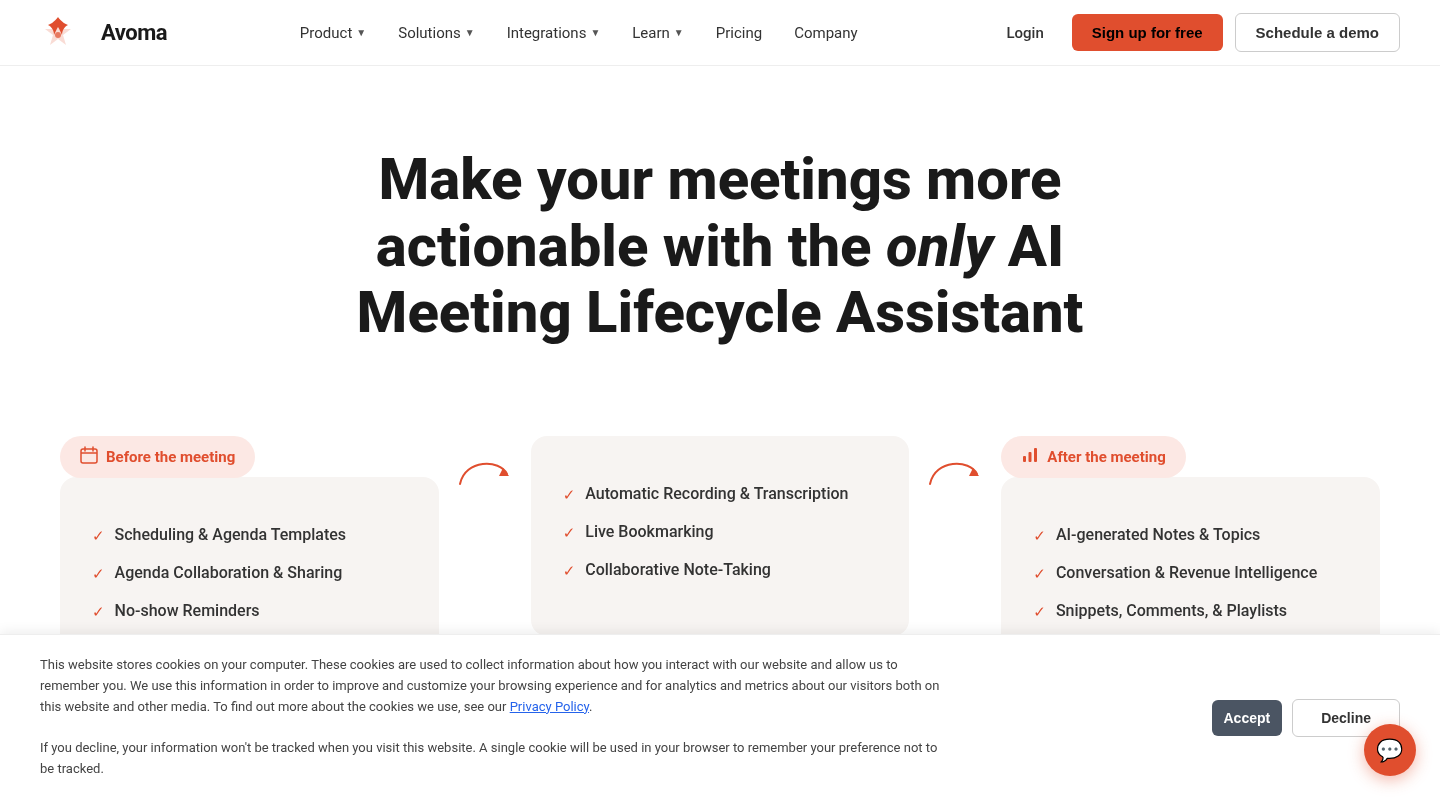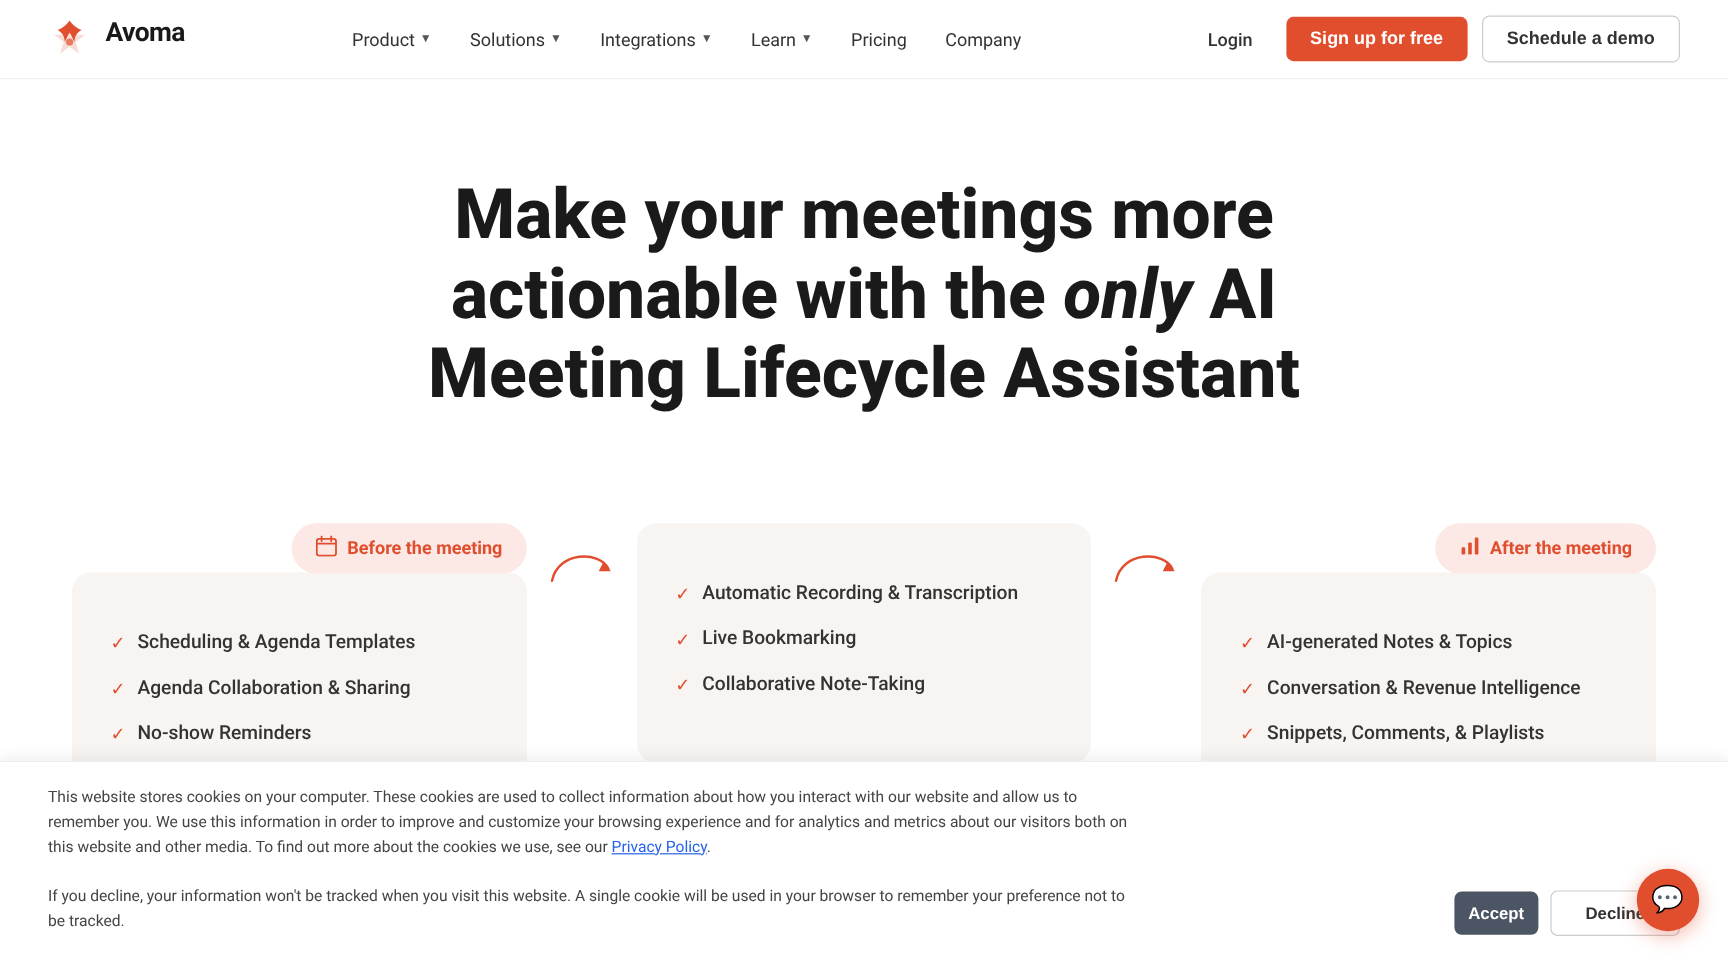--- a/index.html
+++ b/index.html
@@ -4,34 +4,34 @@
   <style>
     * { box-sizing: border-box; margin: 0; padding: 0; }
     body { font-family: -apple-system, BlinkMacSystemFont, 'Segoe UI', Roboto, sans-serif; background: #fff; color: #222; }
 
     
     nav {
       display: flex; align-items: center; justify-content: space-between;
       padding: 0 40px; height: 66px; border-bottom: 1px solid #eee;
       position: relative; z-index: 10; background: #fff;
     }
-    .nav-logo { display: flex; align-items: flex-start; gap: 12px; cursor: pointer; }
+    .nav-logo { display: flex; align-items: center; gap: 25px; cursor: pointer; }
     .nav-logo-icon { width: 36px; height: 36px; }
     .nav-logo-text { font-size: 22px; font-weight: 700; color: #1a1a1a; letter-spacing: -0.5px; }
     .nav-links { display: flex; align-items: center; gap: 4px; }
     .nav-item {
       display: flex; align-items: center; gap: 4px;
       padding: 8px 14px; font-size: 15px; color: #333; cursor: pointer;
       border-radius: 6px; font-weight: 400;
     }
     .nav-item .chevron { font-size: 10px; color: #555; }
     .nav-actions { display: flex; align-items: center; gap: 12px; }
     .btn-login { font-size: 15px; font-weight: 500; color: #333; cursor: pointer; padding: 8px 16px; }
     .btn-signup {
-      background: #e04e2e; color: #ffffff; border: none; border-radius: 6px;
+      background: #e04e2e; color: #000000; border: none; border-radius: 6px;
       padding: 10px 20px; font-size: 15px; font-weight: 600; cursor: pointer;
     }
     .btn-demo {
       background: #fff; color: #333; border: 1.5px solid #ccc; border-radius: 6px;
       padding: 10px 20px; font-size: 15px; font-weight: 600; cursor: pointer;
     }
 
     
     .hero {
       text-align: center; padding: 80px 40px 40px;
@@ -39,21 +39,21 @@
     .hero-title {
       font-size: 58px; font-weight: 800; line-height: 1.15; color: #1a1a1a;
       max-width: 900px; margin: 0 auto 50px; text-align: center;
     }
     .hero-title em { font-style: italic; font-weight: 800; }
 
     
     .cards-section { padding: 0 60px 60px; }
     .cards-row { display: flex; gap: 16px; justify-content: center; align-items: flex-start; }
 
-    .card-wrapper { flex: 1; max-width: 390px; position: relative; text-align: right; }
+    .card-wrapper { flex: 1; max-width: 390px; position: relative; }
 
     .card-tab {
       display: inline-flex; align-items: center; gap: 8px;
       background: #fce8e4; border-radius: 50px;
       padding: 10px 20px; font-size: 15px; font-weight: 700; color: #e04e2e;
       position: relative; z-index: 2; margin-bottom: -1px;
     }
     .card-tab-icon { font-size: 16px; }
 
     .card {
@@ -79,21 +79,21 @@
     }
     .btn-cta-secondary {
       background: #fff; color: #333; border: 1.5px solid #ccc; border-radius: 8px;
       padding: 16px 32px; font-size: 16px; font-weight: 700; cursor: pointer;
     }
 
     
     .cookie-banner {
       position: fixed; bottom: 0; left: 0; right: 0;
       background: #fff; border-top: 1px solid #eee;
-      padding: 20px 40px; display: flex; align-items: flex-end; justify-content: space-between;
+      padding: 20px 40px; display: flex; align-items: center; justify-content: space-between;
       gap: 48px; z-index: 100; box-shadow: 0 -2px 12px rgba(0,0,0,0.08);
     }
     .cookie-text { font-size: 13px; color: #444; line-height: 1.6; max-width: 900px; }
     .cookie-text a { color: #2563eb; text-decoration: underline; cursor: pointer; }
     .cookie-actions { display: flex; align-items: center; gap: 10px; flex-shrink: 0; }
     .btn-accept {
       background: #4b5563; color: #fff; border: none; border-radius: 6px;
       padding: 10px 12px; font-size: 14px; font-weight: 600; cursor: pointer;
     }
     .btn-decline {

